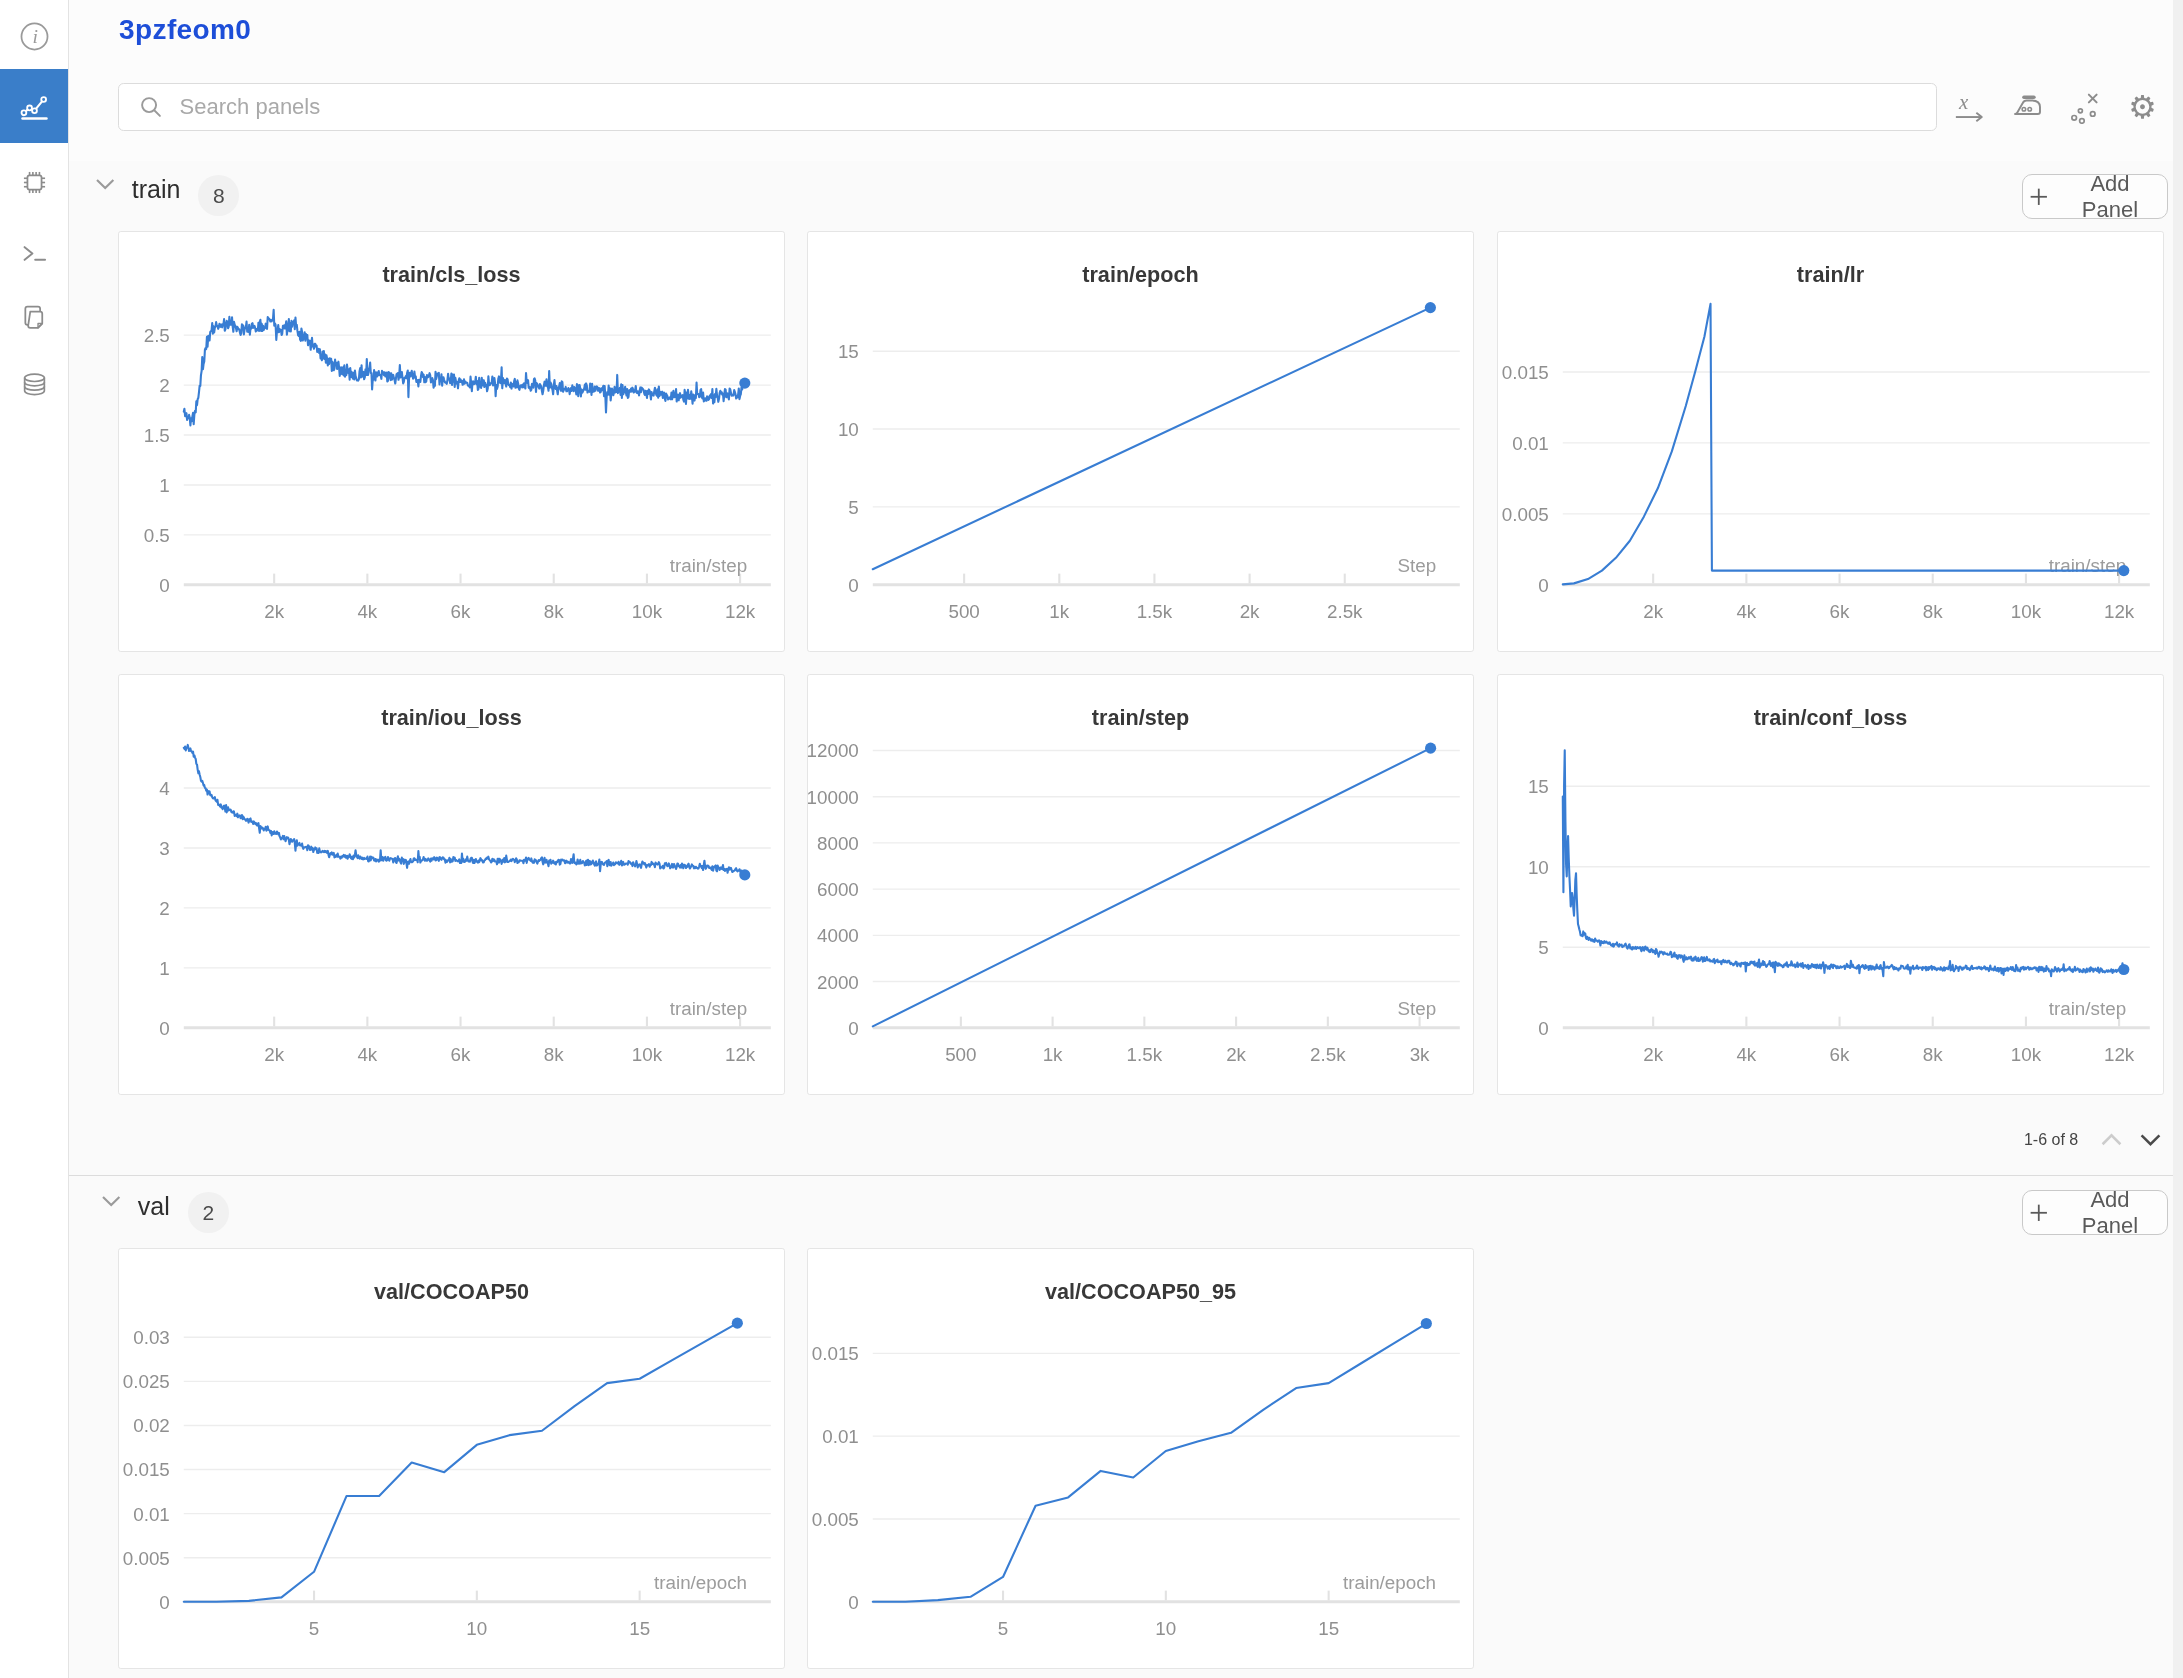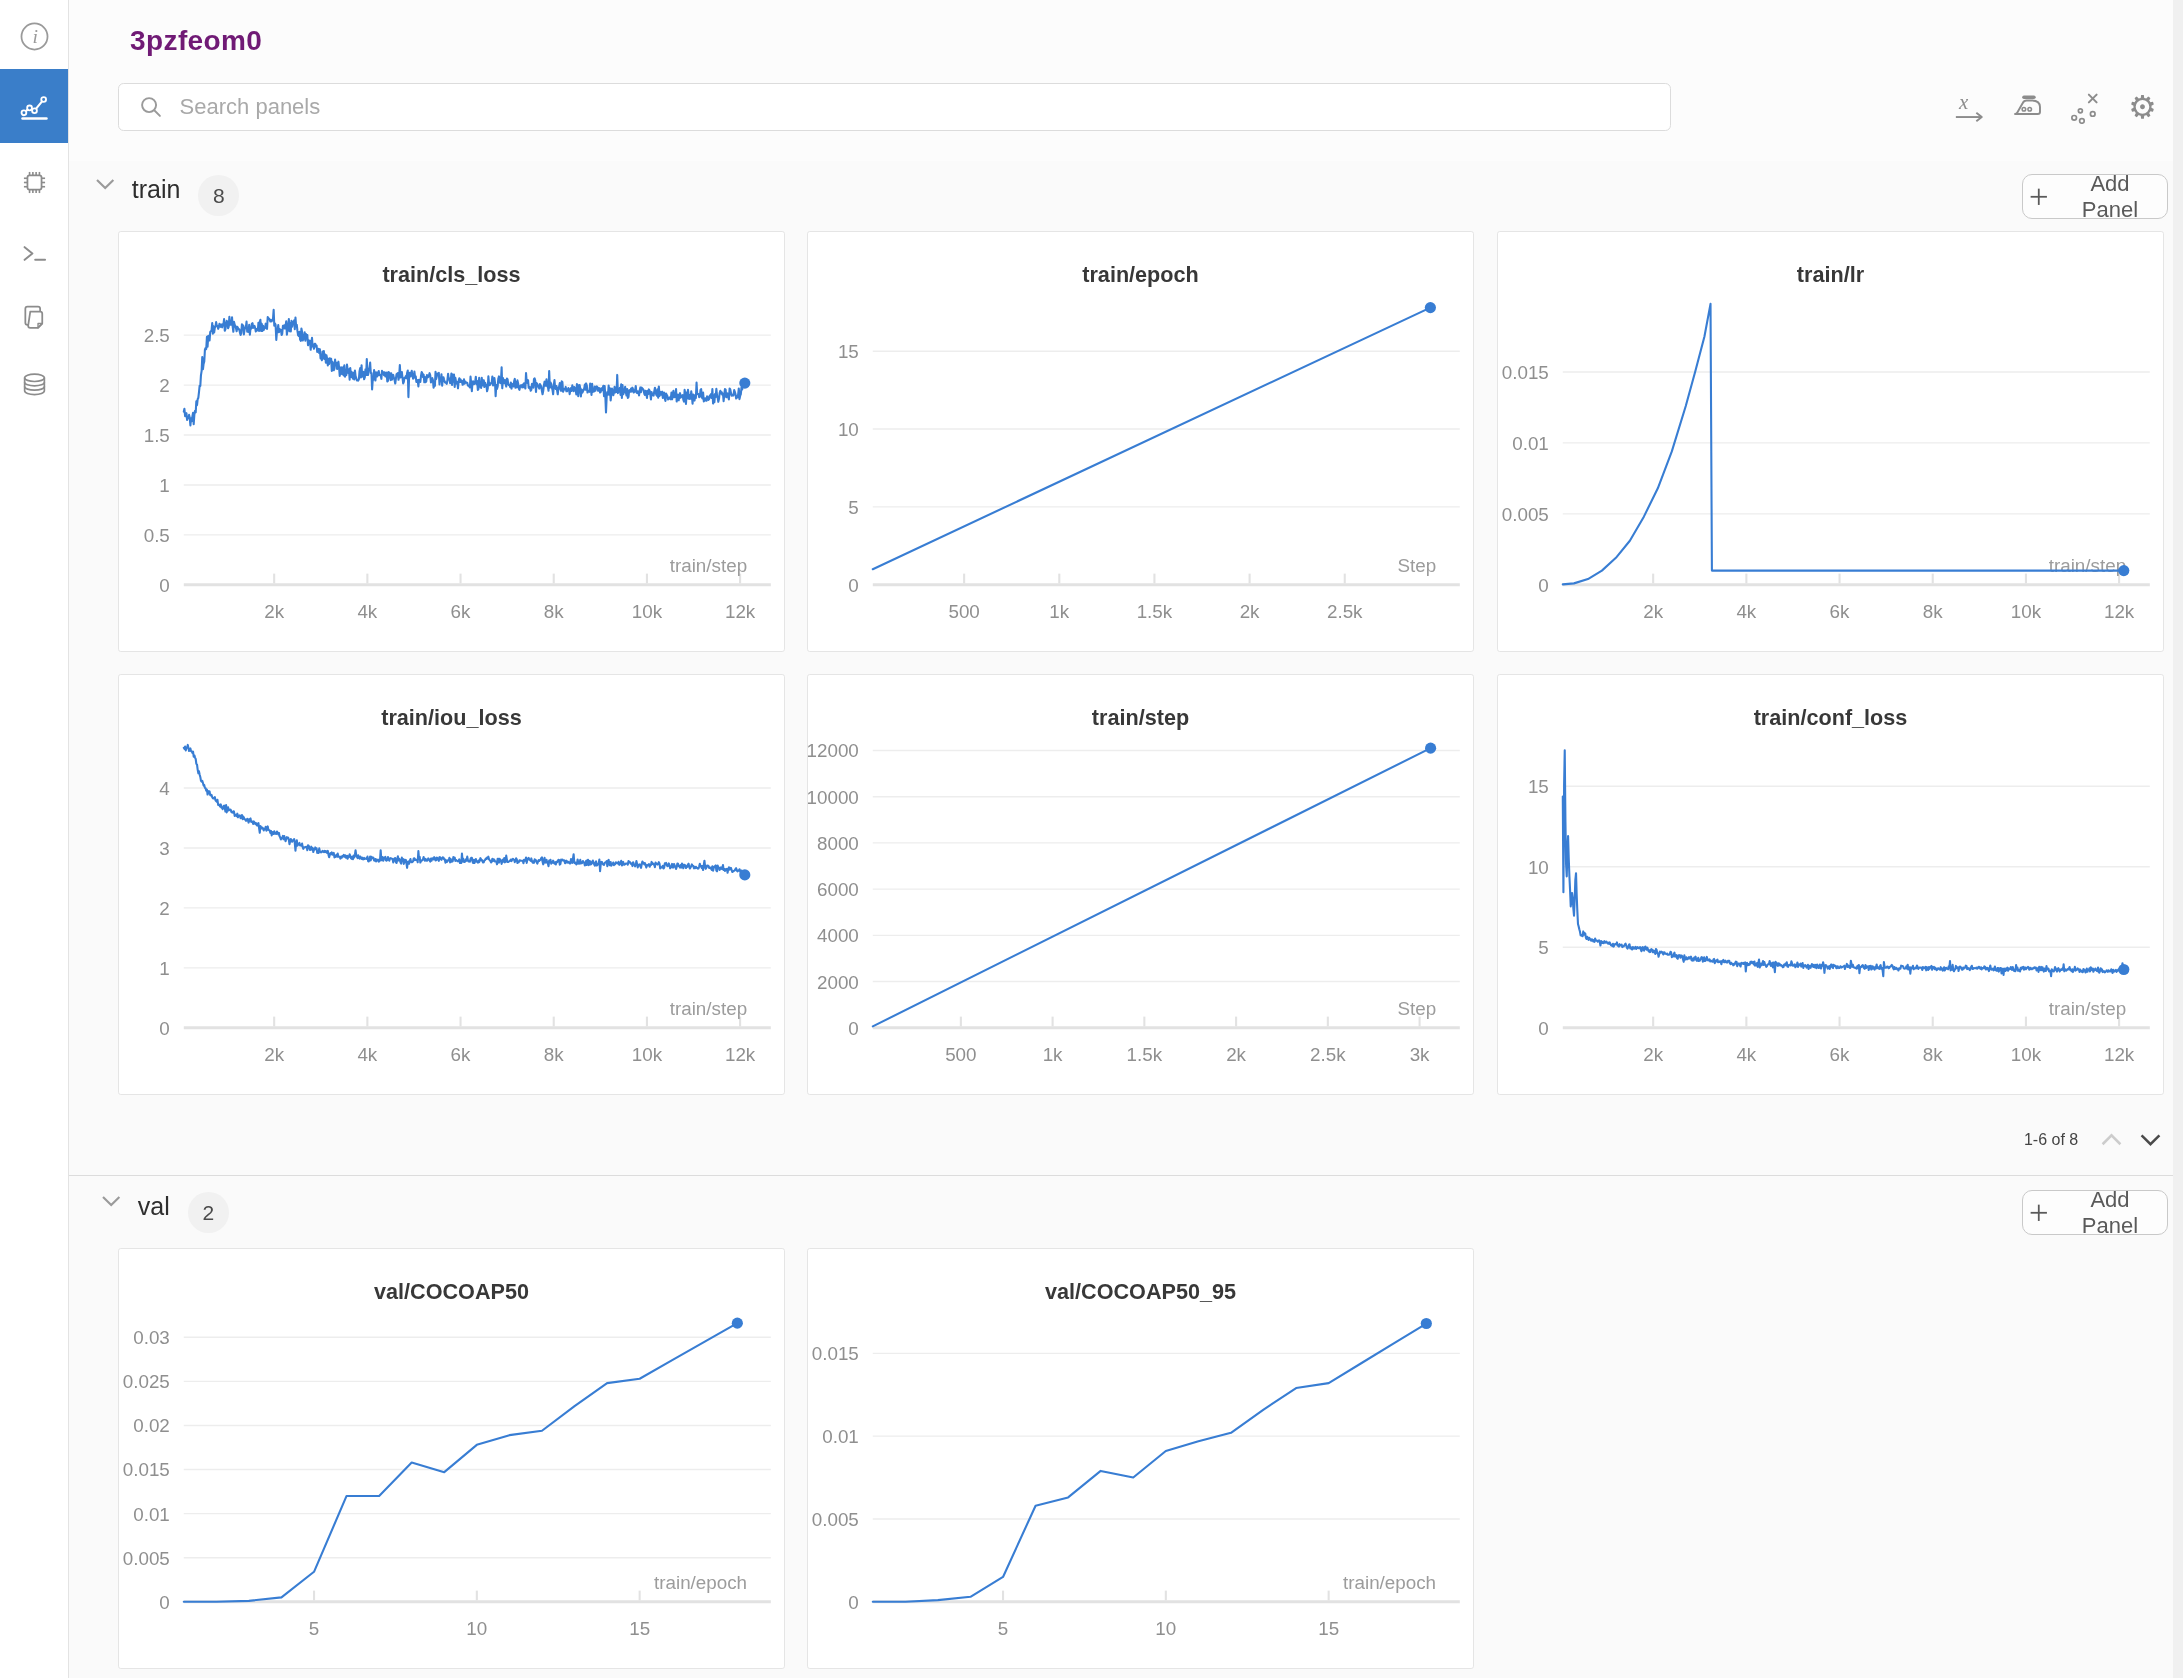--- a/index.html
+++ b/index.html
@@ -5,22 +5,22 @@
   html,body{margin:0;padding:0;}
   body{width:2183px;height:1678px;background:#f7f7f7;font-family:"Liberation Sans",sans-serif;overflow:hidden;position:relative;}
   .app{display:flex;width:2183px;height:1678px;}
   
   .sidebar{width:68px;flex:none;background:#ffffff;border-right:1.4px solid #e3e3e3;position:relative;z-index:2;}
   .side-item{position:absolute;left:0;width:68px;height:67px;display:flex;align-items:center;justify-content:center;cursor:pointer;}
   .side-item.active{background:#3a7ec9;height:74px;}
   
   main{flex:1;position:relative;background:#fafafa;}
   .header-area{position:absolute;left:0;top:0;width:100%;height:161px;background:#fcfcfc;}
-  h1.run-title{position:absolute;left:49px;top:12.6px;margin:12px;font-size:28px;font-weight:600;color:#701a75;letter-spacing:0.4px;}
-  .search-bar{position:absolute;left:49px;top:83px;width:1553px;height:48px;background:#fff;border:1.4px solid #dcdcdc;border-radius:5.6px;display:flex;align-items:center;box-sizing:border-box;}
+  h1.run-title{position:absolute;left:49px;top:12.6px;margin:1px;font-size:28px;font-weight:600;color:#1d4ed8;letter-spacing:0.4px;}
+  .search-bar{position:absolute;left:49px;top:83px;width:1819px;height:48px;background:#fff;border:1.4px solid #dcdcdc;border-radius:5.6px;display:flex;align-items:center;box-sizing:border-box;}
   .search-bar input{border:none;outline:none;flex:1;font-size:22px;color:#333;background:transparent;font-family:"Liberation Sans",sans-serif;}
   .search-bar input::placeholder{color:#a9a9a9;}
   .search-icon-wrap{padding:0 12.6px 0 18px;display:flex;align-items:center;}
   .toolbar{position:absolute;right:19.6px;top:86px;display:flex;gap:17px;}
   .tool-btn{width:41px;height:41px;display:flex;align-items:center;justify-content:center;cursor:pointer;border-radius:4.2px;}
   
   .section-header{position:absolute;height:45px;display:flex;align-items:flex-start;}
   .sec-chev{margin-left:25px;display:flex;align-items:center;cursor:pointer;}
   .sec-label{margin-left:15.4px;font-size:25px;color:#2e2e2e;}
   .sec-badge{margin-left:18px;min-width:41px;height:41px;border-radius:20.3px;background:#f1f1f1;color:#4a4a4a;font-size:21px;display:inline-flex;align-items:center;justify-content:center;padding:0 7px;box-sizing:border-box;}

